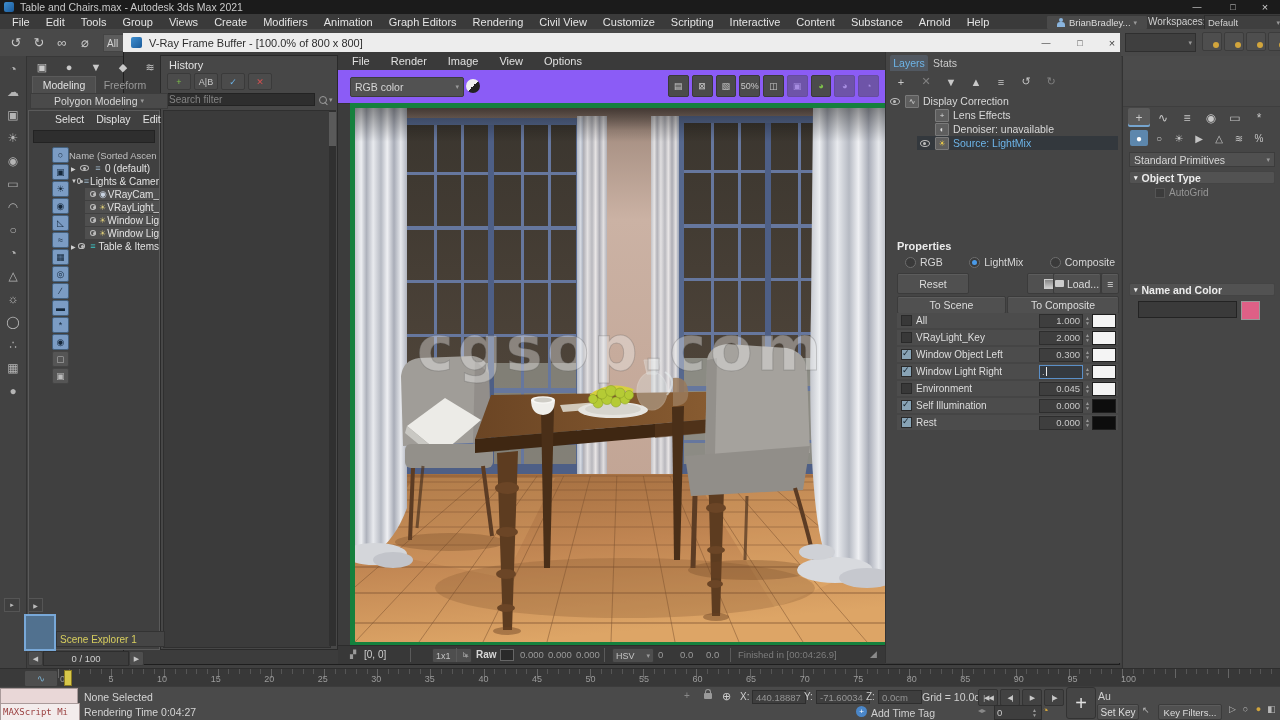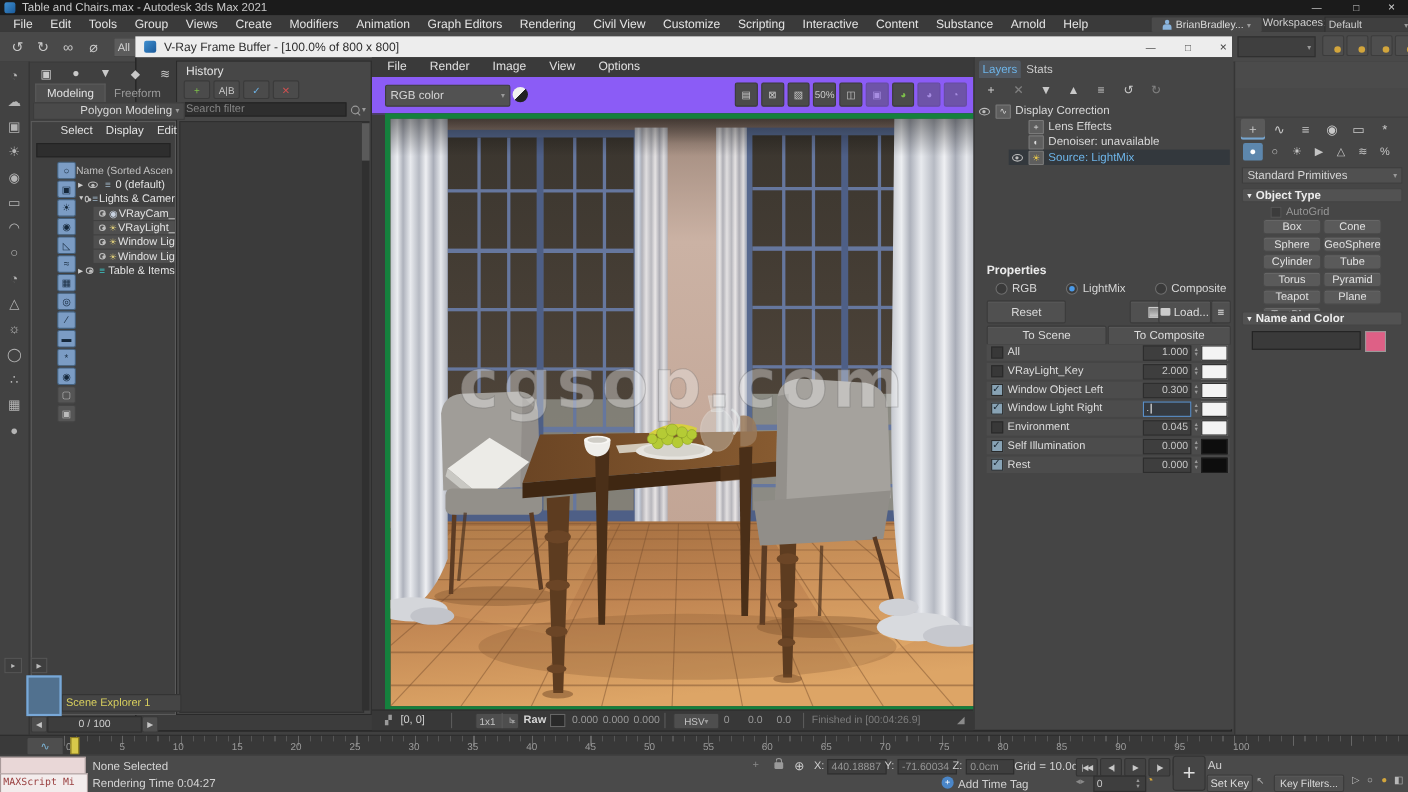--- a/index.html
+++ b/index.html
@@ -434,21 +434,21 @@
         <span class="caretg" style="margin:0">▾</span>
     </div>
     <span class="abs sep" style="left:118px;top:2px"></span>
     <span class="abs" style="left:124px;top:3px;font-size:9px;color:#9a9a9a">⊾</span>
     <span class="abs" style="left:138px;top:3px;font-size:10px;color:#d6d6d6;font-weight:bold">Raw</span>
     <span class="abs" style="left:162px;top:3px;width:12px;height:10px;background:#2a2a2a;border:1px solid #666"></span>
     <span class="abs vlab" style="left:182px;top:3px">0.000</span>
     <span class="abs vlab" style="left:210px;top:3px">0.000</span>
     <span class="abs vlab" style="left:238px;top:3px">0.000</span>
     <span class="abs sep" style="left:266px;top:2px"></span>
-    <div class="abs row ibox" style="left:274px;top:2px;width:34px;height:13px;padding:0 3px">
+    <div class="abs row ibox" style="left:274px;top:2px;width:34px;height:13px;justify-content:space-between;padding:0 3px">
       <span style="font-size:9px">HSV</span>
         <span class="caretg" style="margin:0">▾</span>
     </div>
     <span class="abs vlab" style="left:320px;top:3px">0</span>
     <span class="abs vlab" style="left:342px;top:3px">0.0</span>
     <span class="abs vlab" style="left:368px;top:3px">0.0</span>
     <span class="abs sep" style="left:392px;top:2px"></span>
     <span class="abs" style="left:400px;top:3px;font-size:9.5px;color:#7d7d7d">Finished in [00:04:26.9]</span>
     <span class="abs" style="left:532px;top:3px;font-size:9px;color:#8a8a8a">◢</span>
   </div>
@@ -645,21 +645,21 @@
   <span class="tbi" style="background:transparent;border:none;width:24px;font-size:11px">▣</span>
       <span class="tbi" style="background:transparent;border:none;width:24px;font-size:11px">●</span>
       <span class="tbi" style="background:transparent;border:none;width:24px;font-size:11px">▼</span>
       <span class="tbi" style="background:transparent;border:none;width:24px;font-size:11px">◆</span>
       <span class="tbi" style="background:transparent;border:none;width:24px;font-size:11px">≋</span>
     </div>
   <div class="abs row" style="left:32px;top:76px">
     <span class="ctr" style="width:62px;height:16px;background:#4e4e4e;border:1px solid #5a5a5a;border-bottom:none;color:#e0e0e0;font-size:10.5px">Modeling</span>
     <span class="ctr" style="width:58px;height:16px;color:#9a9a9a;font-size:10.5px">Freeform</span>
   </div>
-  <div class="abs row" style="left:30px;top:93px;width:128px;height:14px;background:#4a4a4a;border:1px solid #3c3c3c;padding:0 4px;justify-content:flex-end">
+  <div class="abs row" style="left:30px;top:93px;width:128px;height:14px;background:#4a4a4a;border:1px solid #3c3c3c;padding:0 4px;justify-content:center">
     <span style="font-size:10.5px;color:#d6d6d6">Polygon Modeling</span>
     <span class="caretg">▾</span>
   </div>
 
   <div class="abs" style="left:28px;top:110px;width:132px;height:540px;background:#404040;border:1px solid #5a5a5a;box-sizing:border-box">
     <div class="row" style="padding:2px 0 0 26px">
 
     <span style="margin-right:12px;font-size:10.5px;color:#e2e2e2">Select</span>
         <span style="margin-right:12px;font-size:10.5px;color:#e2e2e2">Display</span>
         <span style="margin-right:12px;font-size:10.5px;color:#e2e2e2">Edit</span>
@@ -772,34 +772,20 @@
       <span class="caretg">▾</span>
     </div>
     <div class="abs rollout" style="left:6px;top:115px;width:146px;height:13px;box-sizing:border-box">
       <span style="font-size:7px;margin-right:4px">▾</span>
         <span>Object Type</span>
     </div>
     <div class="abs row" style="left:32px;top:131px">
       <span style="width:8px;height:8px;background:#3c3c3c;border:1px solid #555;margin-right:4px"></span>
       <span style="font-size:10px;color:#969696">AutoGrid</span>
     </div>
-    <div class="abs" style="left:24px;top:142px;width:112px;display:flex;flex-wrap:wrap">
-
-    <span class="prim">Box</span>
-        <span class="prim">Cone</span>
-        <span class="prim">Sphere</span>
-        <span class="prim">GeoSphere</span>
-        <span class="prim">Cylinder</span>
-        <span class="prim">Tube</span>
-        <span class="prim">Torus</span>
-        <span class="prim">Pyramid</span>
-        <span class="prim">Teapot</span>
-        <span class="prim">Plane</span>
-        <span class="prim">TextPlus</span>
-      </div>
     <div class="abs rollout" style="left:6px;top:227px;width:146px;height:13px;box-sizing:border-box">
       <span style="font-size:7px;margin-right:4px">▾</span>
         <span>Name and Color</span>
     </div>
     <input class="inp" style="position: absolute; left: 15px; top: 245px; width: 99px; height: 17px; background: rgb(58, 58, 58);">
     <span class="abs" style="left: 118px; top: 245px; width: 17px; height: 17px; border: 1px solid rgb(153, 153, 153); background: rgb(222, 96, 134);"></span>
   </div>
 
   <div class="abs" style="left:0;top:668px;width:1280px;height:18px;background:#3a3a3a;border-top:1px solid #2e2e2e">
     <div class="abs ibox" style="left:24px;top:1px;width:32px;height:15px;font-size:10px;color:#7ab0d0">∿</div>

